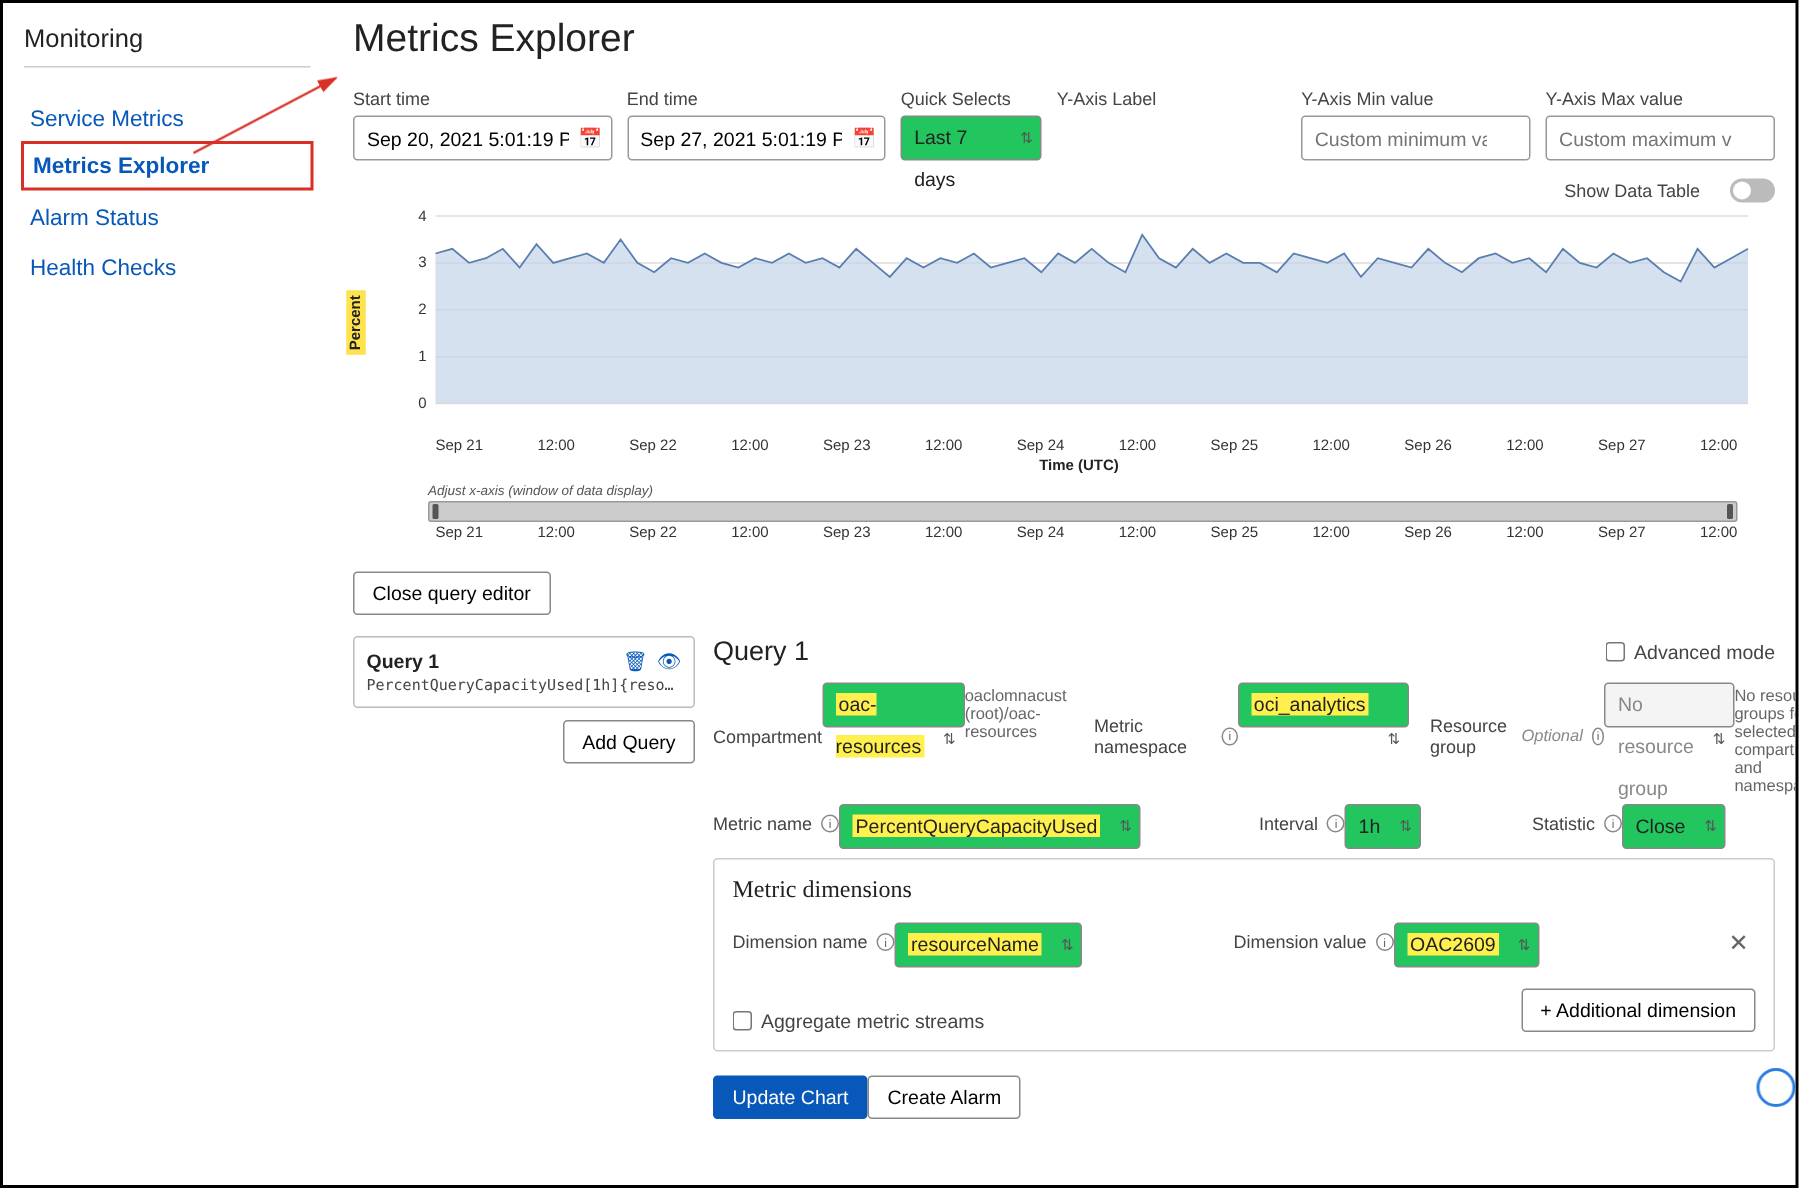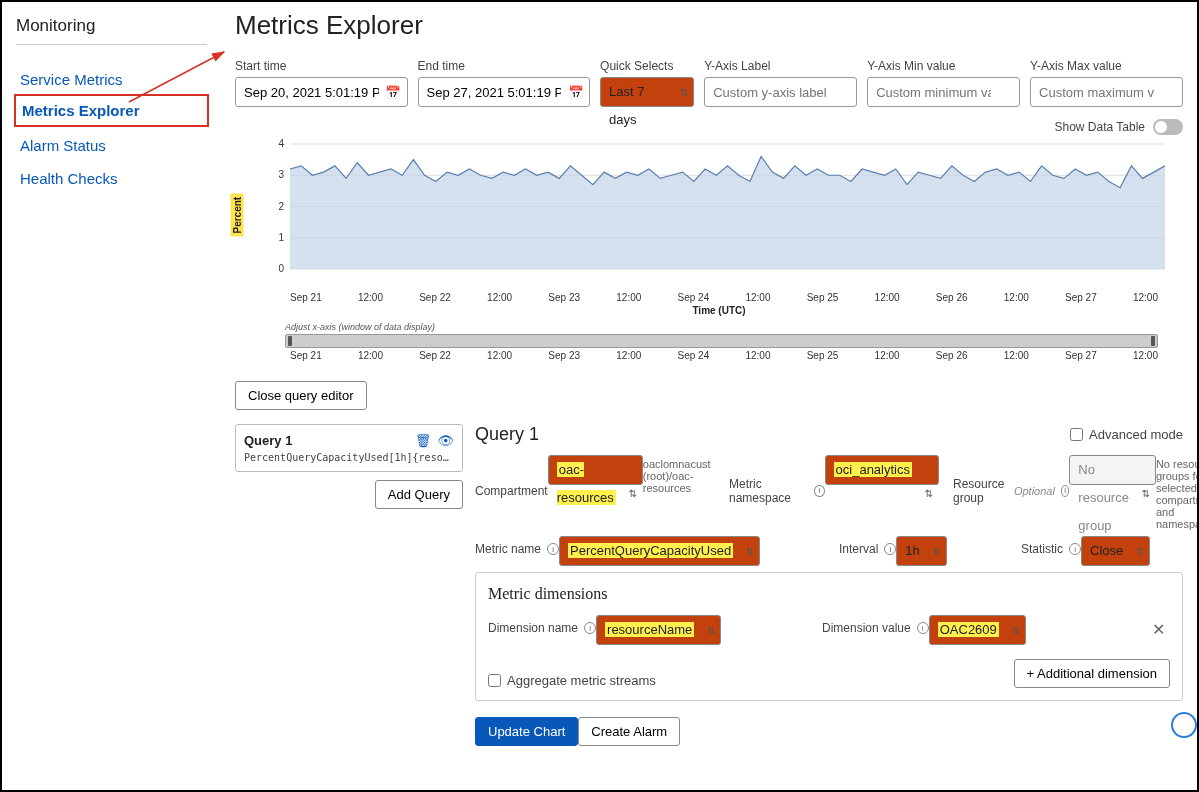--- a/index.html
+++ b/index.html
@@ -12,21 +12,21 @@
 .nav-item.active { border: 2px solid #d93025; padding: 6px 6px; margin: -2px -2px 2px -2px; font-weight: 600; }
 .main { flex: 1; padding: 10px 14px 10px 18px; overflow-y: auto; position: relative; }
 .page-title { font-size: 26px; font-weight: 400; margin-bottom: 18px; margin-top: -2px; }
 .arrow { position: absolute; left: 122px; top: 45px; pointer-events: none; z-index: 5; }
 .filters { display: flex; gap: 10px; margin-bottom: 12px; }
 .filter { display: flex; flex-direction: column; }
 .filter-label { font-size: 12px; color: #444; margin-bottom: 4px; }
 .filter-input { height: 30px; border: 1px solid #999; border-radius: 3px; padding: 0 28px 0 8px; font-size: 13px; background: #fff; position: relative; }
 .input-wrap { position: relative; }
 .input-icon { position: absolute; right: 6px; top: 50%; transform: translateY(-50%); pointer-events: none; color: #555; }
-.toggle-row { display: flex; justify-content: flex-end; align-items: center; gap: 8px; font-size: 12px; color: #444; margin-bottom: 4px; }
+.toggle-row { display: flex; justify-content: flex-end; align-items: center; gap: 20px; font-size: 12px; color: #444; margin-bottom: 4px; }
 .toggle { width: 30px; height: 16px; background: #bbb; border-radius: 8px; position: relative; }
 .toggle::after { content: ''; position: absolute; left: 2px; top: 2px; width: 12px; height: 12px; background: #fff; border-radius: 50%; }
 .chart-area { position: relative; margin-left: 20px; margin-bottom: 10px; }
 .y-axis-title { position: absolute; left: -18px; top: 50%; transform: rotate(-90deg) translateX(20px); transform-origin: left center; background: #ffe34d; font-size: 10px; font-weight: 600; padding: 1px 3px; }
 .chart-svg { width: 920px; height: 150px; }
 .x-ticks { display: flex; justify-content: space-between; font-size: 10px; color: #333; padding: 0 25px 0 35px; }
 .x-title { text-align: center; font-size: 10px; font-weight: 600; margin-top: 2px; }
 .slider-label { font-size: 9px; font-style: italic; color: #555; margin: 6px 0 2px 30px; }
 .slider-track { height: 14px; background: #ccc; border: 1px solid #999; border-radius: 2px; margin: 0 25px 2px 30px; position: relative; }
 .slider-track::before, .slider-track::after { content:''; position:absolute; top:1px; width:4px; height:10px; background:#555; border-radius:1px; }
@@ -40,21 +40,21 @@
 .query-name { font-weight: 600; font-size: 13px; }
 .query-expr { font-family: monospace; font-size: 10px; color: #444; margin-top: 4px; white-space: nowrap; overflow: hidden; text-overflow: ellipsis; }
 .query-icons { display: flex; gap: 6px; }
 .query-detail { flex: 1; }
 .qd-head { display: flex; justify-content: space-between; align-items: center; margin-bottom: 10px; }
 .qd-title { font-size: 18px; font-weight: 400; }
 .checkbox-label { display: flex; align-items: center; gap: 6px; font-size: 13px; color: #444; }
 .field-row { display: flex; gap: 14px; margin-bottom: 6px; }
 .field { display: flex; flex-direction: row; }
 .field-label { font-size: 12px; color: #444; margin-bottom: 4px; display: flex; align-items: center; gap: 6px; }
-.select { height: 30px; border: 1px solid #888; border-radius: 3px; padding: 0 26px 0 8px; font-size: 13px; background: #c2410c; position: relative; }
+.select { height: 30px; border: 1px solid #888; border-radius: 3px; padding: 0 26px 0 8px; font-size: 13px; background: #22c55e; position: relative; }
 .hl { background: #fff04d; padding: 0 2px; }
 .helper { font-size: 11px; color: #666; margin-top: 3px; }
 .optional { font-style: italic; color: #888; font-size: 11px; }
 .dimensions-box { border: 1px solid #ccc; border-radius: 3px; padding: 12px; margin-top: 6px; }
 .dim-title { font-family: Georgia, serif; font-size: 16px; margin-bottom: 12px; }
 .dim-row { display: flex; gap: 14px; align-items: flex-end; margin-bottom: 14px; }
 .remove-x { font-size: 16px; color: #666; cursor: pointer; padding-bottom: 6px; }
 .dim-footer { display: flex; justify-content: space-between; align-items: flex-end; }
 .actions { margin-top: 16px; display: flex; gap: 0; }
 .info-icon { width: 12px; height: 12px; border: 1px solid #888; border-radius: 50%; display: inline-flex; align-items: center; justify-content: center; font-size: 8px; color: #666; }
@@ -97,21 +97,20 @@
       </div>
       <div class="filter" style="width:96px">
         <span class="filter-label">Quick Selects</span>
         <div class="input-wrap">
             <div class="filter-input select" style="width:100%;line-height:28px">Last 7 days</div>
             <span class="input-icon caret">⇅</span>
           </div>
       </div>
       <div class="filter" style="width:156px">
         <span class="filter-label">Y-Axis Label</span>
-        <input class="filter-input" style="width: 100%;" placeholder="Custom y-axis label">
       </div>
       <div class="filter" style="width:156px">
         <span class="filter-label">Y-Axis Min value</span>
         <input class="filter-input" style="width: 100%;" placeholder="Custom minimum value">
       </div>
       <div class="filter" style="width:156px">
         <span class="filter-label">Y-Axis Max value</span>
         <input class="filter-input" style="width: 100%;" placeholder="Custom maximum value">
       </div>
     </div>

